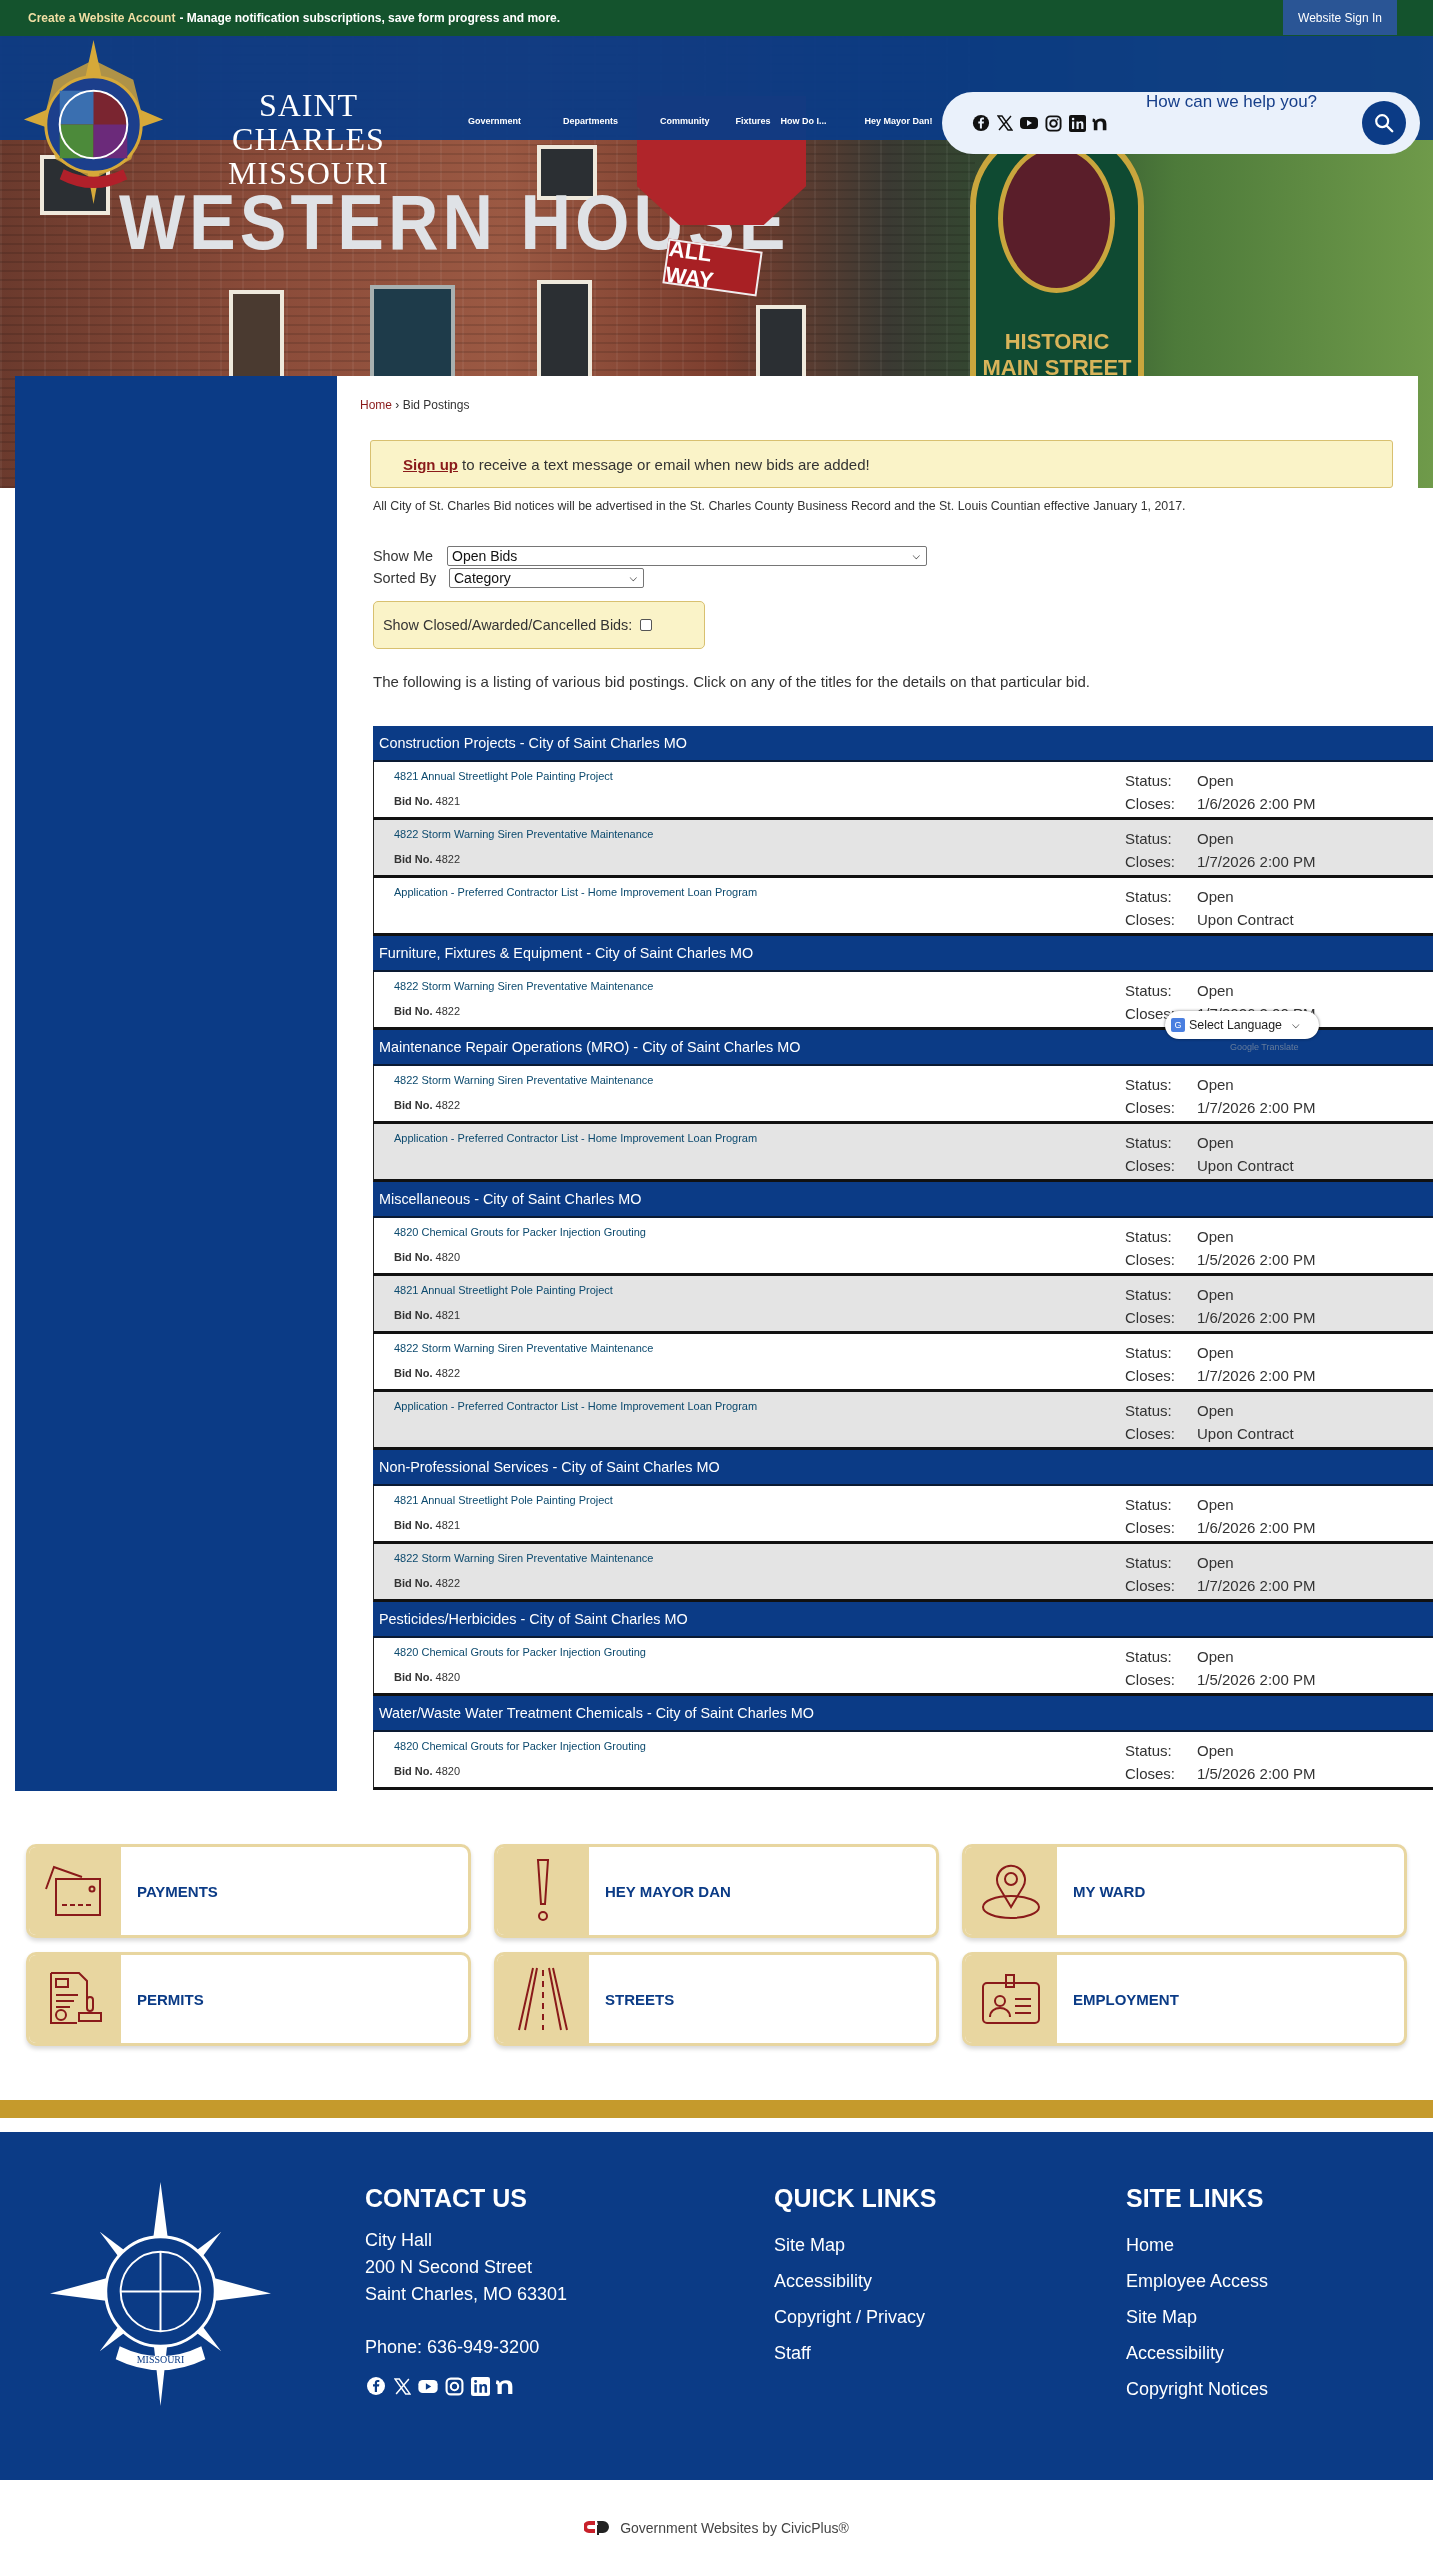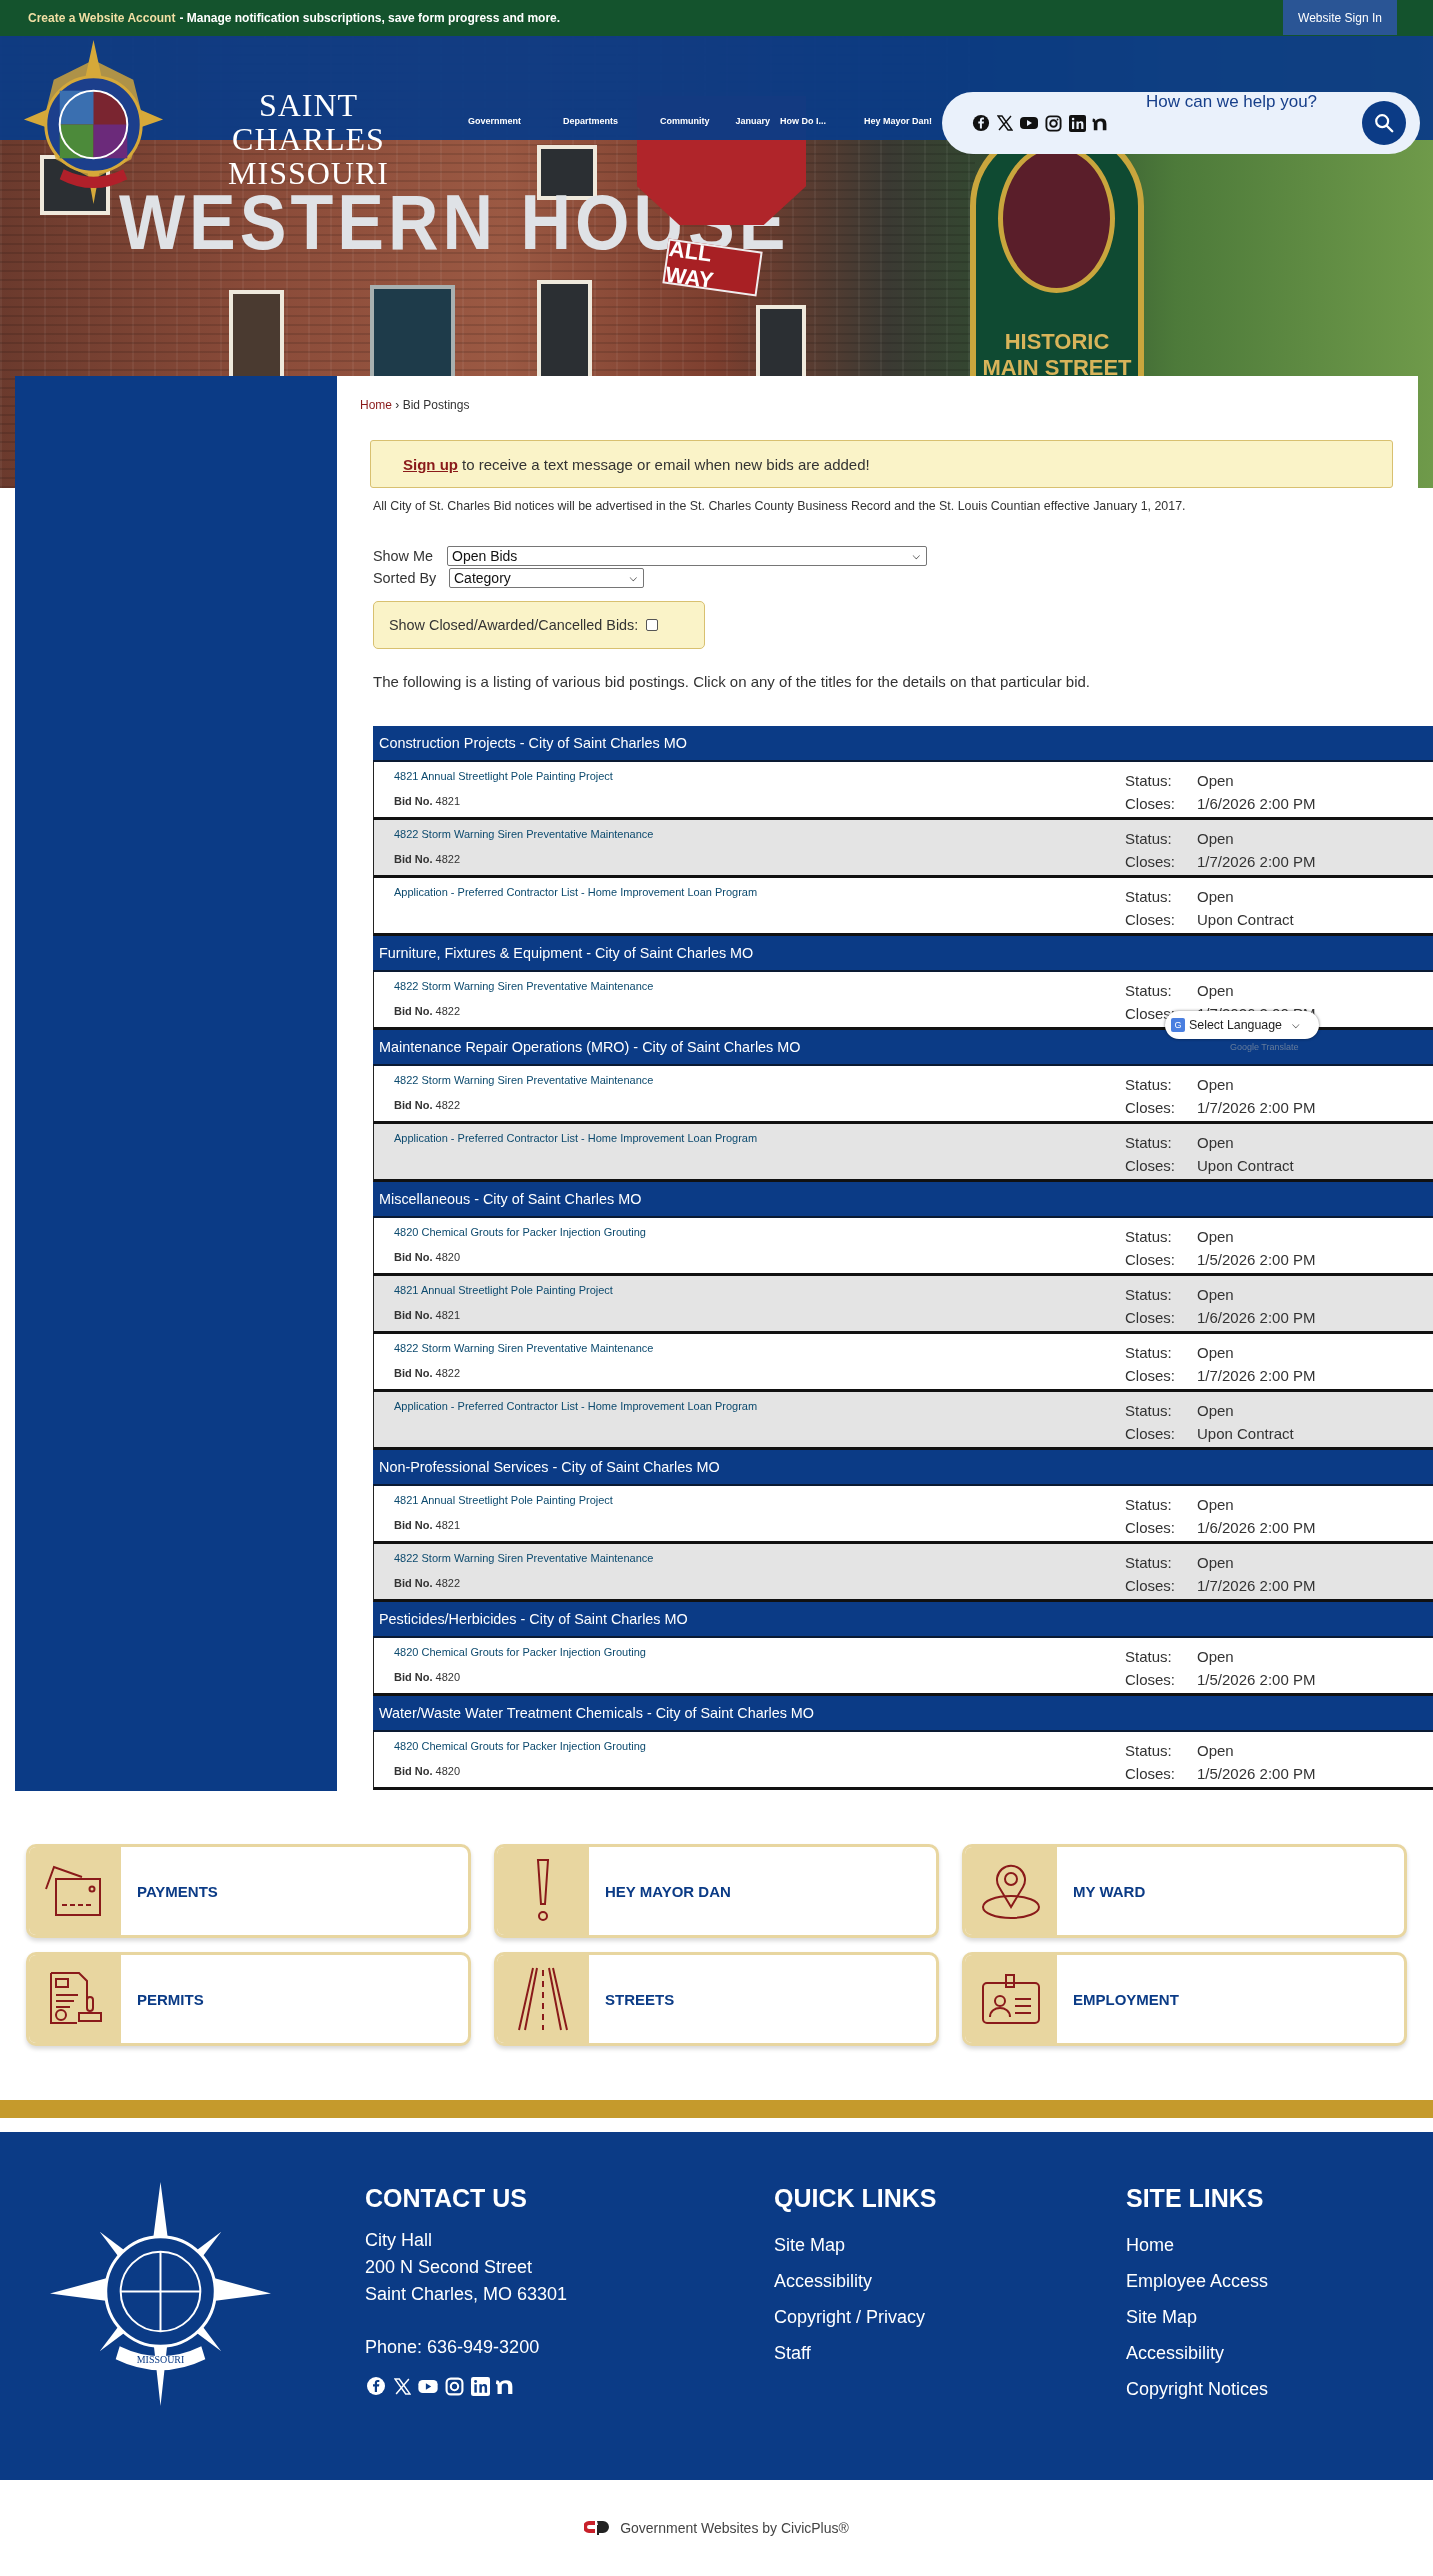--- a/index.html
+++ b/index.html
@@ -36,21 +36,21 @@
 .content{position:absolute;left:337px;top:376px;width:1081px;height:1415px;background:#fff}
 .breadcrumb{position:absolute;left:23px;top:22px;font-size:12px;color:#333}
 .breadcrumb a{color:#8a1a1a}
 .signup-box{position:absolute;left:33px;top:64px;width:1023px;height:48px;background:#faf3c8;border:1px solid #d8c070;border-radius:3px;display:flex;align-items:center;padding-left:32px;font-size:15px;color:#333}
 .signup-box a{color:#8a1a1a;text-decoration:underline;font-weight:bold;margin-right:4px}
 .notice{position:absolute;left:36px;top:123px;font-size:12.4px;color:#333}
 .filters{position:absolute;left:36px;top:169px;font-size:14.4px;color:#333}
 .frow{display:flex;align-items:center;height:22px}
 .frow label{width:74px}
 .sel{height:20px;border:1px solid #767676;border-radius:2px;background:#fff;font-size:14px;display:flex;align-items:center;justify-content:space-between;padding:0 6px 0 4px;color:#111}
-.closed-box{position:absolute;left:36px;top:225px;width:332px;height:48px;background:#faf3c8;border:1px solid #d8c070;border-radius:5px;display:flex;align-items:center;padding-left:15px;font-size:14.4px;color:#333}
+.closed-box{position:absolute;left:36px;top:225px;width:332px;height:48px;background:#faf3c8;border:1px solid #d8c070;border-radius:5px;display:flex;align-items:center;padding-left:9px;font-size:14.4px;color:#333}
 .cb{width:12px;height:12px;border:1px solid #555;border-radius:2px;margin-left:8px;background:#fff}
 .listing-intro{position:absolute;left:36px;top:297px;font-size:15px;color:#333}
 .bids{position:absolute;left:36px;top:350px;width:1204px}
 .cat{background:#0b3b86;color:#fff;height:36px;display:flex;align-items:center;justify-content:space-between;padding:0 6px;font-size:14.4px;border-bottom:2px solid #0a1a33}
 .item{height:58px;border:1px solid #222;border-top:none;border-bottom:3px solid #111;position:relative;background:#fff}
 .item.alt{background:#e4e4e4}
 .item .title{position:absolute;left:20px;top:8px;font-size:11px;color:#0c4a6e;}
 .item .bidno{position:absolute;left:20px;top:33px;font-size:11px;color:#333}
 .item .bidno b{font-weight:bold}
 .item .meta{position:absolute;left:751px;top:7px;font-size:15px;color:#333;line-height:23px}
@@ -104,21 +104,21 @@
 
 <div class="header">
   <div class="site-title">
     <div>SAINT CHARLES</div>
     <div>MISSOURI</div>
   </div>
   <nav class="nav">
     <a style="margin-right:42px">Government</a>
     <a style="margin-right:42px">Departments</a>
     <a style="margin-right:26px">Community</a>
-    <a style="margin-right:10px">January</a>
+    <a style="margin-right:10px">Fixtures</a>
     <a style="margin-right:38px">How Do I...</a>
     <a>Hey Mayor Dan!</a>
   </nav>
   <div class="searchbox">
     <div class="social">
       <span class="ic">
           <svg width="18" height="18" viewBox="0 0 20 20">
             <circle cx="10" cy="10" r="9" fill="#111"></circle>
             <path d="M11 16V10.5h2l.3-2.2H11V7c0-.6.2-1 1.1-1h1.2V4.1c-.2 0-.9-.1-1.7-.1-1.7 0-2.8 1-2.8 2.9v1.4H7v2.2h1.8V16z" fill="#eaf1fb"></path>
           </svg>

